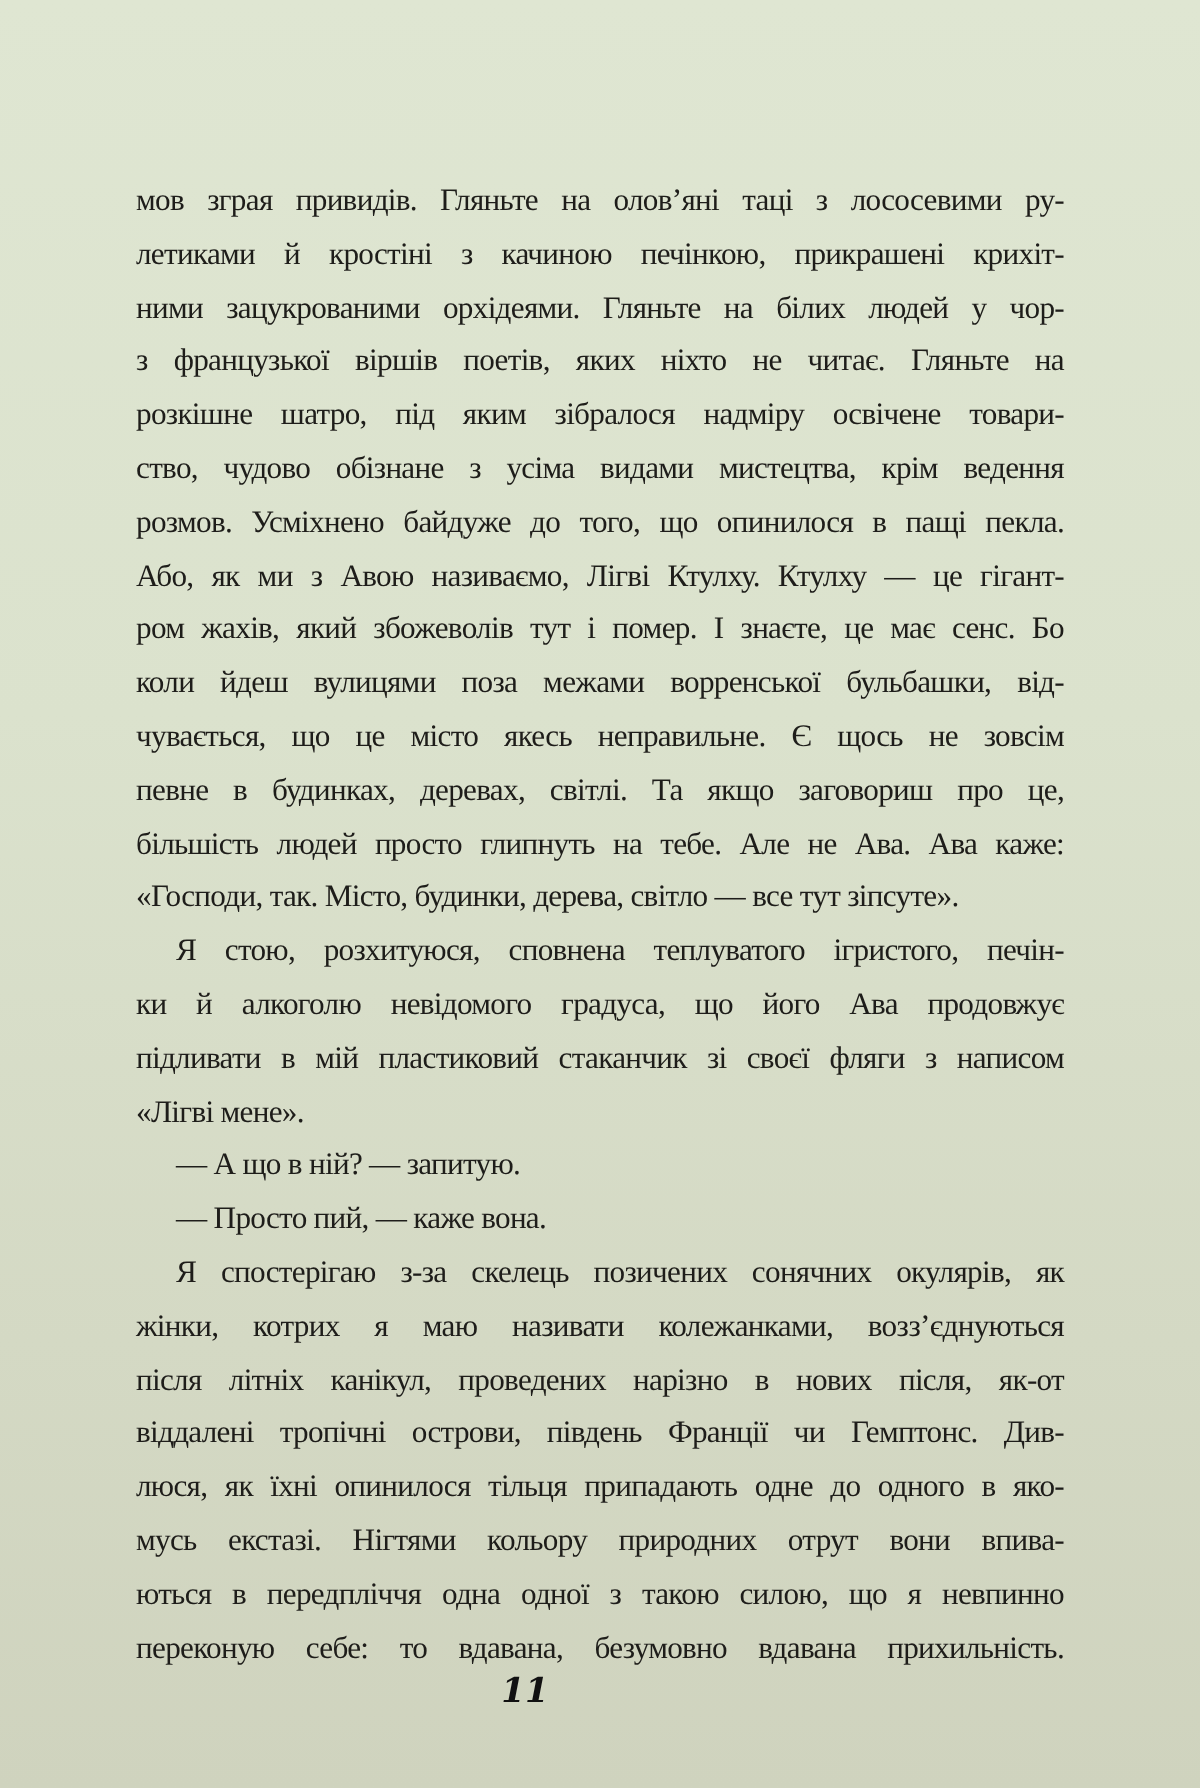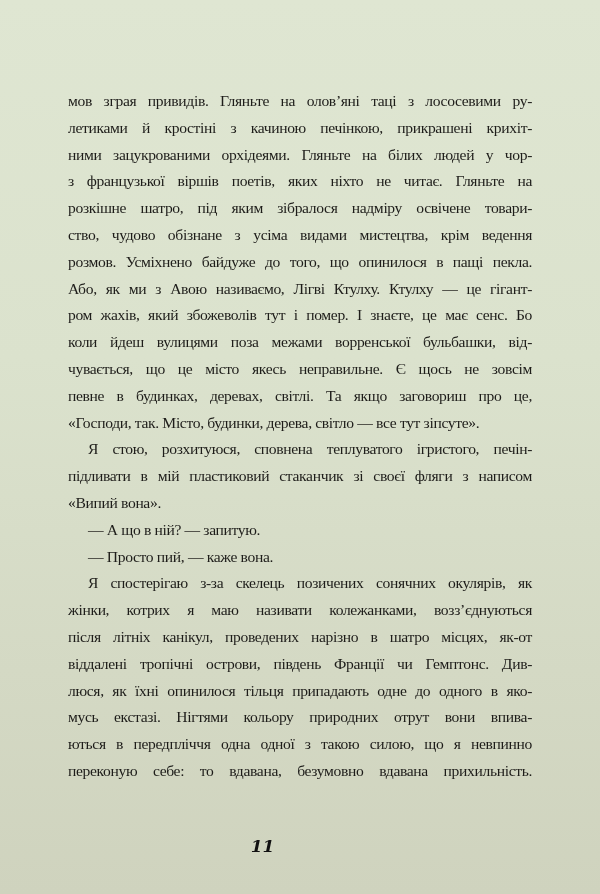--- a/index.html
+++ b/index.html
@@ -63,29 +63,31 @@
   <div class="line">ними зацукрованими орхідеями. Гляньте на білих людей у чор-</div>
   <div class="line">з французької віршів поетів, яких ніхто не читає. Гляньте на</div>
   <div class="line">розкішне шатро, під яким зібралося надміру освічене товари-</div>
   <div class="line">ство, чудово обізнане з усіма видами мистецтва, крім ведення</div>
   <div class="line">розмов. Усміхнено байдуже до того, що опинилося в пащі пекла.</div>
   <div class="line">Або, як ми з Авою називаємо, Лігві Ктулху. Ктулху — це гігант-</div>
   <div class="line">ром жахів, який збожеволів тут і помер. І знаєте, це має сенс. Бо</div>
   <div class="line">коли йдеш вулицями поза межами ворренської бульбашки, від-</div>
   <div class="line">чувається, що це місто якесь неправильне. Є щось не зовсім</div>
   <div class="line">певне в будинках, деревах, світлі. Та якщо заговориш про це,</div>
+  <div class="line">більшість людей просто глипнуть на тебе. Але не Ава. Ава каже:</div>
   <div class="line last">«Господи, так. Місто, будинки, дерева, світло — все тут зіпсуте».</div>
   <div class="line indent">Я стою, розхитуюся, сповнена теплуватого ігристого, печін-</div>
+  <div class="line">ки й алкоголю невідомого градуса, що його Ава продовжує</div>
   <div class="line">підливати в мій пластиковий стаканчик зі своєї фляги з написом</div>
-  <div class="line last">«Випий вона».</div>
+  <div class="line last">«Лігві мене».</div>
   <div class="line dialogue-indent">— А що в ній? — запитую.</div>
   <div class="line dialogue-indent">— Просто пий, — каже вона.</div>
   <div class="line indent">Я спостерігаю з-за скелець позичених сонячних окулярів, як</div>
   <div class="line">жінки, котрих я маю називати колежанками, возз’єднуються</div>
-  <div class="line">після літніх канікул, проведених нарізно в шатро місцях, як-от</div>
+  <div class="line">після літніх канікул, проведених нарізно в нових після, як-от</div>
   <div class="line">віддалені тропічні острови, південь Франції чи Гемптонс. Див-</div>
   <div class="line">люся, як їхні опинилося тільця припадають одне до одного в яко-</div>
   <div class="line">мусь екстазі. Нігтями кольору природних отрут вони впива-</div>
   <div class="line">ються в передпліччя одна одної з такою силою, що я невпинно</div>
   <div class="line">переконую себе: то вдавана, безумовно вдавана прихильність.</div>
 </div>
 
 <div class="page-number">11</div>
 
 </body></html>

